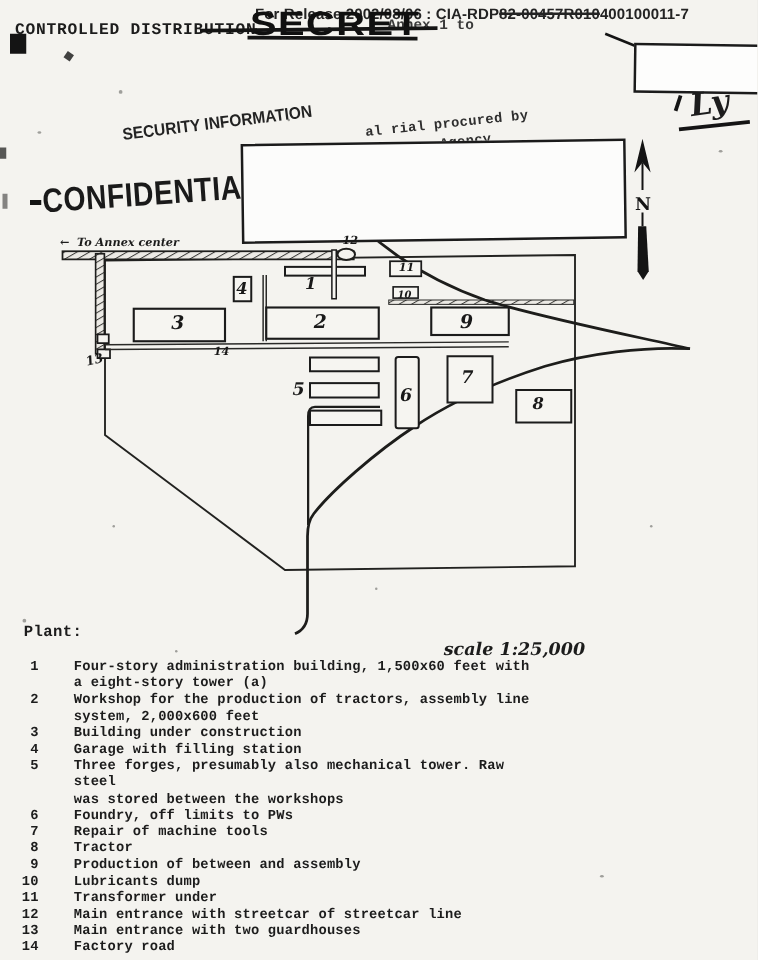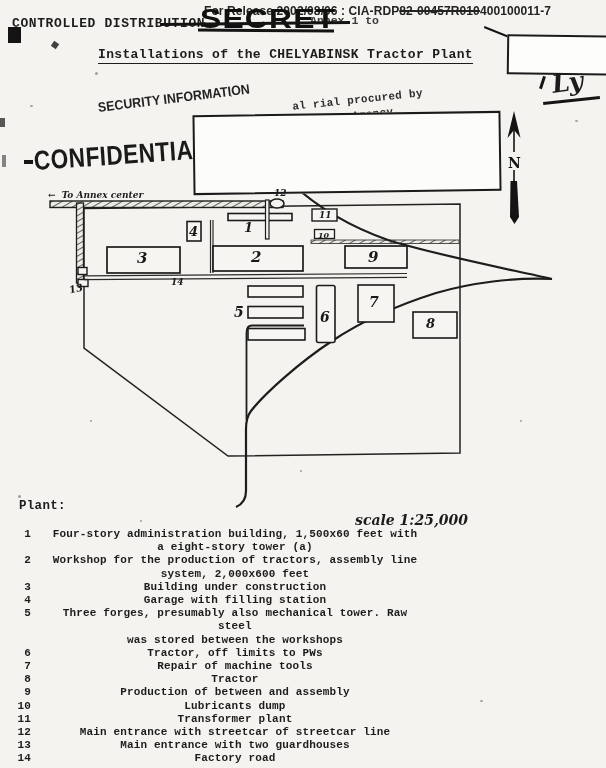--- a/index.html
+++ b/index.html
@@ -9,21 +9,21 @@
   .abs{position:absolute;}
   .mono{font-family:"Liberation Mono","DejaVu Sans Mono",monospace;}
   .hand{font-family:"DejaVu Serif",serif;font-style:italic;}
   .typew{font-weight:bold;letter-spacing:.3px;}
   .stamp{font-family:"Liberation Sans",sans-serif;font-weight:bold;color:#232323;}
   .bar{position:absolute;background:#141414;}
   .maplabel{position:absolute;font-family:"DejaVu Serif",serif;font-style:italic;
             font-weight:bold;color:#191919;z-index:3;line-height:1;}
   .legendrow{display:flex;margin:0;}
   .legendrow .num{width:19px;text-align:right;flex:0 0 19px;}
-  .legendrow .txt{margin-left:13px;white-space:pre-line;width:382px;text-align:center;}
+  .legendrow .txt{margin-left:28px;white-space:pre-line;width:382px;}
   .speck{position:absolute;background:#5a5a56;border-radius:50%;opacity:.55;}
   svg text{font-family:"DejaVu Serif",serif;}
 </style>
 </head>
 <body>
 
 <div class="page">
 
   <div>
     <div class="bar" style="left:8px;top:27px;width:13px;height:16px;"></div>
@@ -46,21 +46,20 @@
 
   <div class="abs mono" style="left:310px;top:14px;font-size:11.5px;font-weight:bold;color:#3a3a3a;z-index:0;">Annex 1 to</div>
 
   <div class="abs stamp" style="left:204px;top:4px;font-size:12px;letter-spacing:.1px;z-index:1;white-space:nowrap;"><span>For Release 2002/08/06 : CIA-RDP</span><span style="text-decoration:line-through;text-decoration-thickness:2px;">82-00457R010</span><span>400100011-7</span></div>
 
   <div class="abs stamp" style="left:200px;top:4px;font-size:27px;font-weight:900;transform:scaleX(1.18);transform-origin:left;letter-spacing:1px;color:#101010;z-index:2;">SECRET</div>
   <div class="bar" style="left:160px;top:22px;width:190px;height:3px;transform:rotate(-.6deg);z-index:2;"></div>
   <div class="bar" style="left:198px;top:29px;width:136px;height:3px;transform:rotate(.4deg);z-index:2;"></div>
   <div class="abs" style="left:483px;top:32px;width:32px;border-top:2.5px solid #141414;transform:rotate(22deg);z-index:1;"></div>
 
-  <div class="abs typew" style="left:98px;top:47px;font-size:13px;letter-spacing:.35px;border-bottom:1.6px solid #1c1c1c;padding-bottom:1px;">Installations of the CHELYABINSK Tractor Plant</div>
 
   <div class="abs" style="left:507px;top:35px;width:110px;height:36px;background:#fdfdfc;border:2px solid #1b1b1b;transform:rotate(.8deg);z-index:2;"></div>
 
   <div class="abs hand" style="left:552px;top:68px;font-size:25px;font-weight:bold;transform:rotate(-8deg);z-index:3;">Ly</div>
   <div class="bar" style="left:541px;top:76px;width:2.5px;height:13px;transform:rotate(18deg);z-index:3;"></div>
   <div class="bar" style="left:543px;top:99px;width:57px;height:2.5px;transform:rotate(-6deg);z-index:3;"></div>
 
   <div class="abs stamp" style="left:98px;top:100px;font-size:13.5px;transform:rotate(-7deg) scaleX(.92);transform-origin:left;letter-spacing:0px;z-index:1;">SECURITY INFORMATION</div>
 
   <div class="abs typew" style="left:292px;top:94px;font-size:11px;color:#2e2e2e;transform:rotate(-6deg);z-index:1;white-space:nowrap;">al rial procured by</div>
@@ -168,41 +167,41 @@
         <span class="num">4</span>
         <span class="txt">Garage with filling station</span>
       </div>
     <div class="legendrow">
         <span class="num">5</span>
         <span class="txt">Three forges, presumably also mechanical tower. Raw steel
 was stored between the workshops</span>
       </div>
     <div class="legendrow">
         <span class="num">6</span>
-        <span class="txt">Tractor, off limits to PWs</span>
+        <span class="txt">Foundry, off limits to PWs</span>
       </div>
     <div class="legendrow">
         <span class="num">7</span>
         <span class="txt">Repair of machine tools</span>
       </div>
     <div class="legendrow">
         <span class="num">8</span>
         <span class="txt">Tractor</span>
       </div>
     <div class="legendrow">
         <span class="num">9</span>
         <span class="txt">Production of between and assembly</span>
       </div>
     <div class="legendrow">
         <span class="num">10</span>
         <span class="txt">Lubricants dump</span>
       </div>
     <div class="legendrow">
         <span class="num">11</span>
-        <span class="txt">Transformer plant</span>
+        <span class="txt">Transformer under</span>
       </div>
     <div class="legendrow">
         <span class="num">12</span>
         <span class="txt">Main entrance with streetcar of streetcar line</span>
       </div>
     <div class="legendrow">
         <span class="num">13</span>
         <span class="txt">Main entrance with two guardhouses</span>
       </div>
     <div class="legendrow">

